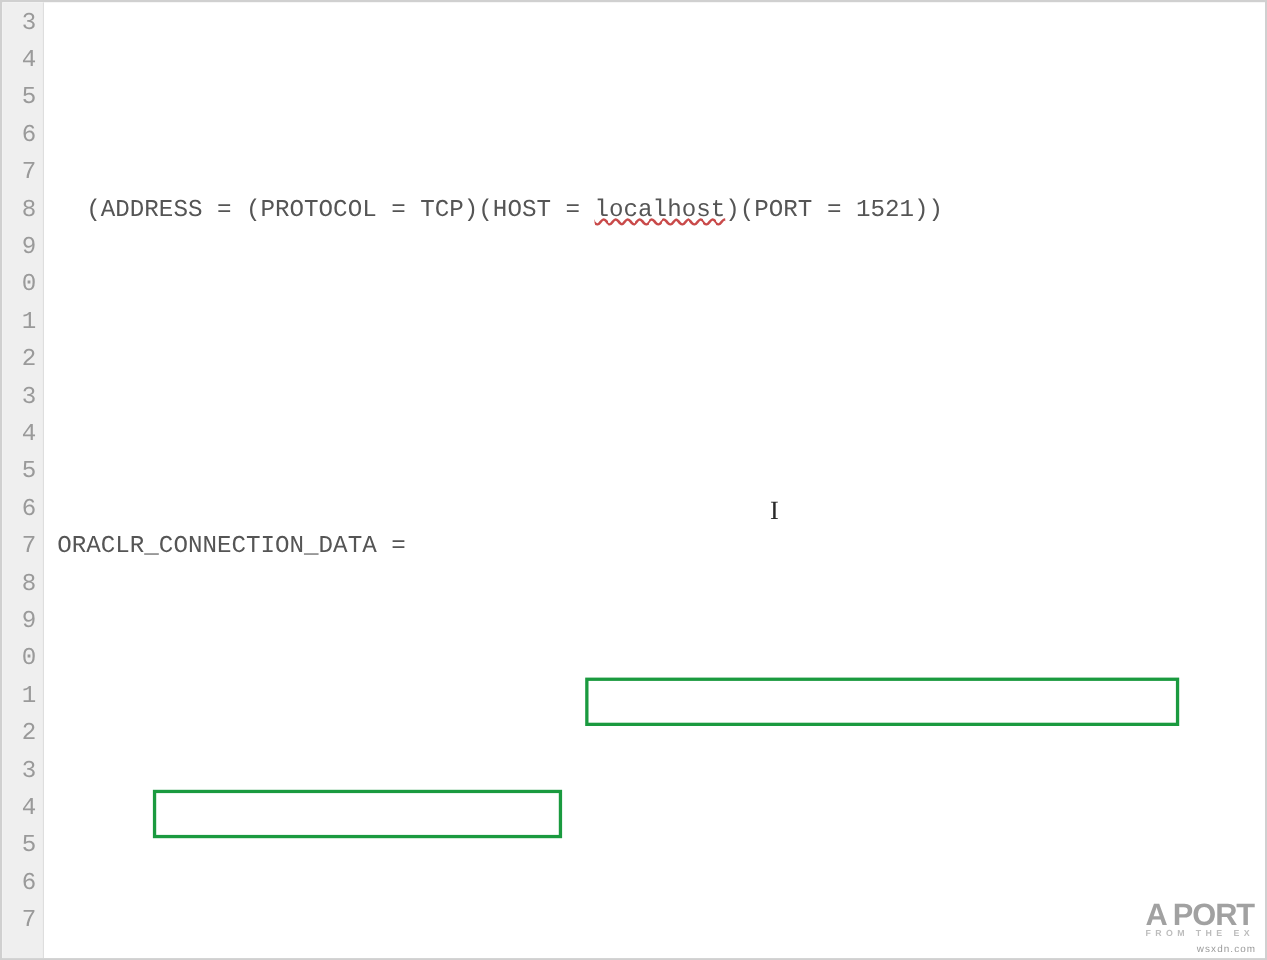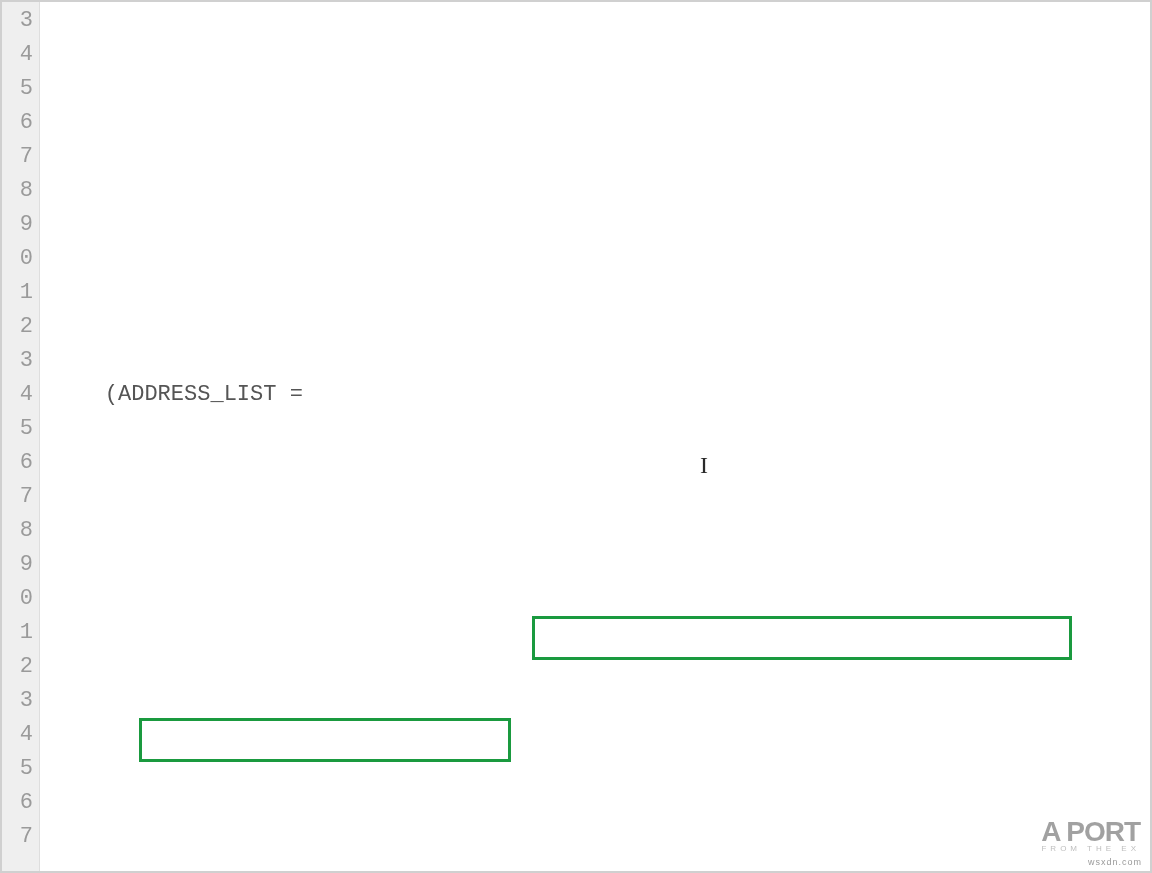--- a/index.html
+++ b/index.html
@@ -77,21 +77,21 @@
       font-family: Arial, sans-serif;
       font-size: 28px;
       font-weight: 900;
       color: #555;
       opacity: 0.55;
       letter-spacing: -1px;
     }
     .logo .sub {
       display: block;
       font-size: 8px;
-      font-weight: 400;
+      font-weight: 700;
       letter-spacing: 4px;
       text-align: right;
       color: #888;
       margin-top: -4px;
     }
   </style>
 </head>
 <body>
 
 <div class="editor">
@@ -119,23 +119,24 @@
     <div class="ln">2</div>
     <div class="ln">3</div>
     <div class="ln">4</div>
     <div class="ln">5</div>
     <div class="ln">6</div>
     <div class="ln">7</div>
   </div>
 
   <div class="code">
     <div class="code-line"></div>
+    <div class="code-line"><span>  (ADDRESS = (PROTOCOL = TCP)(HOST = </span><span class="squiggle">localhost</span><span>)(PORT = 1521))</span></div>
     <div class="code-line"></div>
     <div class="code-line"></div>
-    <div class="code-line">    (ADDRESS_LIST =</div>
+    <div class="code-line">ORACLR_CONNECTION_DATA =</div>
     
     
     
     
     
     
     
     
     
     

